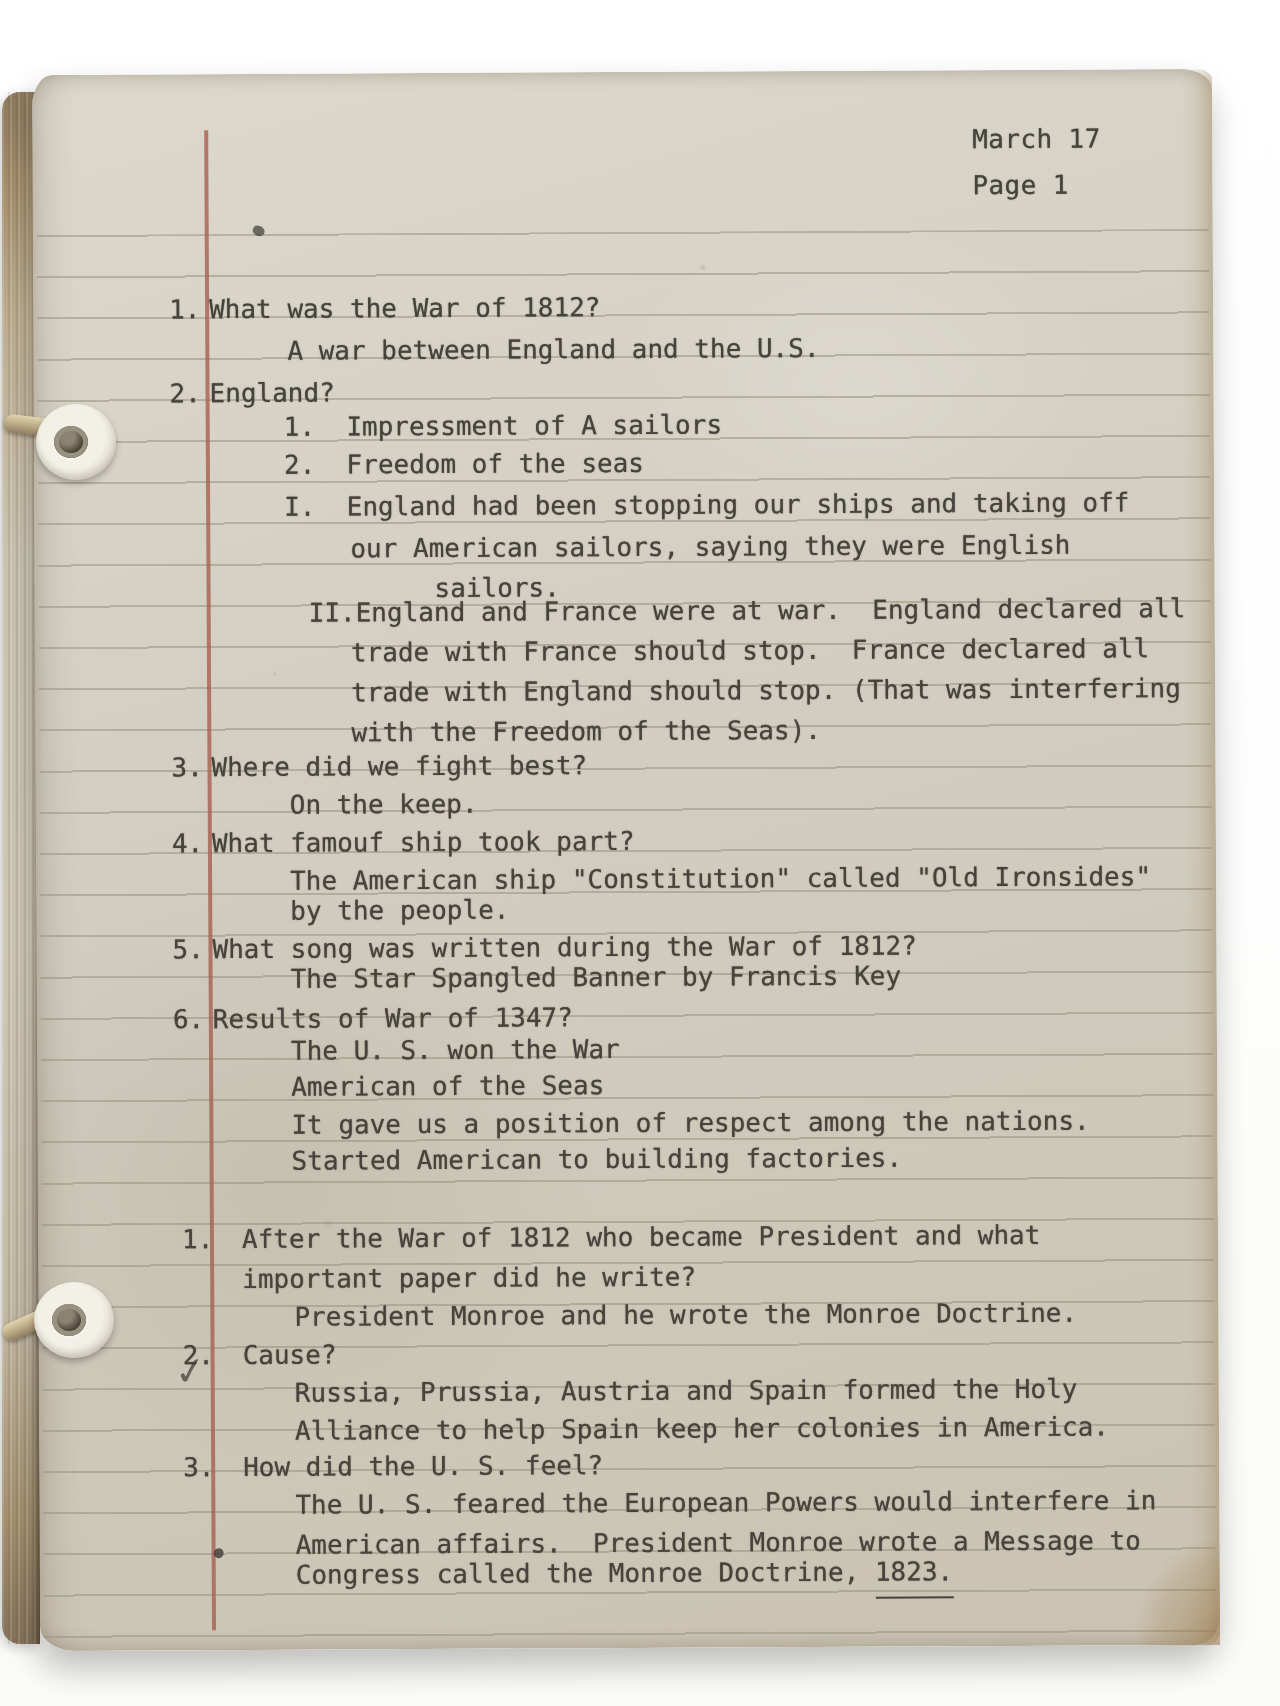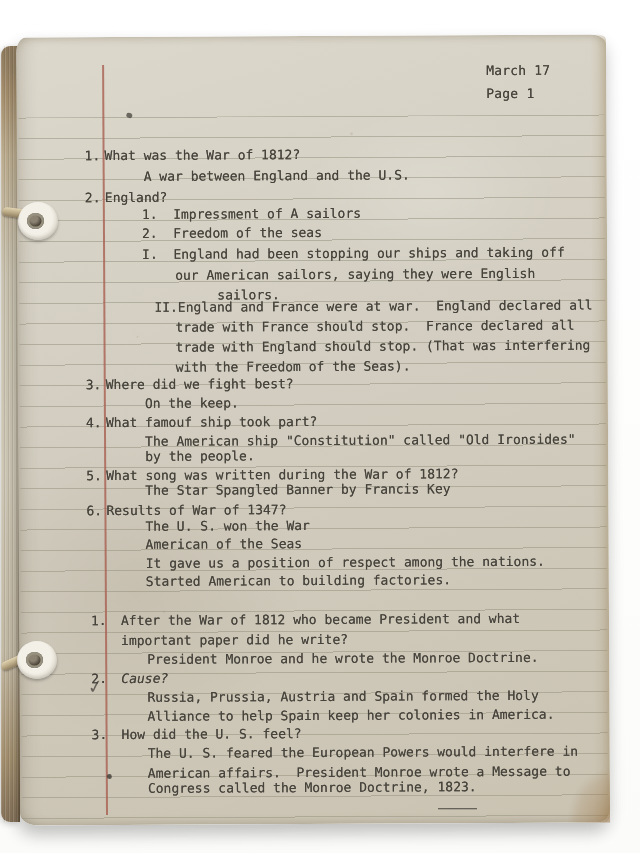--- a/index.html
+++ b/index.html
@@ -39,21 +39,21 @@
         background:radial-gradient(ellipse 55px 70px at 100% 100%,rgba(148,108,58,.50),
                    rgba(148,108,58,.16) 60%,transparent 78%);}
   #rules{position:absolute;left:2px;right:2px;top:80px;height:702px;opacity:.55;
         background:repeating-linear-gradient(to bottom,var(--rule) 0 1px,transparent 1px 20.6px);}
   #margin-line{position:absolute;left:86px;top:28px;bottom:10px;width:1.5px;
         background:var(--margin-red);opacity:.8;}
   .typed{position:absolute;white-space:pre;font-size:13px;line-height:14px;
         color:var(--ink);text-shadow:0 0 .6px rgba(62,58,50,.75);}
   .hdr{letter-spacing:.2px;}
   #title-line{border-bottom:1.4px solid var(--ink);padding-bottom:2px;}
-  .tail-underline{border-bottom:1.4px solid var(--ink);padding-bottom:14px;}
+  .tail-underline{border-bottom:1.4px solid var(--ink);padding-bottom:4px;}
   .check{position:absolute;font-family:"DejaVu Sans", sans-serif;font-size:19px;
         color:var(--pencil);transform:rotate(-8deg);opacity:.85;}
   .ink-dot{position:absolute;width:5px;height:5px;border-radius:50%;background:var(--ink);opacity:.85;}
   .ink-speck{position:absolute;width:6px;height:5px;border-radius:45% 55% 50% 50%;
         background:var(--ink);opacity:.75;transform:rotate(20deg);}
   
   .string{position:absolute;height:9px;border-radius:5px;
         background:linear-gradient(to bottom,#e2d4b2,#b9a884 55%,#8f7e62);
         box-shadow:0 1px 2px rgba(0,0,0,.35);}
   #string-top{left:2px;top:209px;width:38px;transform:rotate(7deg);}
@@ -116,21 +116,21 @@
         <div class="typed" style="left: 88px; top: 467px;">Results of War of 1347?</div>
         <div class="typed" style="left: 127px; top: 483px;">The U. S. won the War</div>
         <div class="typed" style="left: 127px; top: 501px;">American of the Seas</div>
         <div class="typed" style="left: 127px; top: 520px;">It gave us a position of respect among the nations.</div>
         <div class="typed" style="left: 127px; top: 538px;">Started American to building factories.</div>
         <div class="typed" style="left: 72px; top: 577px;">1.</div>
         <div class="typed" style="left: 102px; top: 577px;">After the War of 1812 who became President and what</div>
         <div class="typed" style="left: 102px; top: 597px;">important paper did he write?</div>
         <div class="typed" style="left: 128px; top: 616px;">President Monroe and he wrote the Monroe Doctrine.</div>
         <div class="typed" style="left: 72px; top: 635px;">2.</div>
-        <div class="typed" style="left: 102px; top: 635px; font-style: italic;">Cause?</div>
+        <div class="typed" style="left: 102px; top: 635px;">Cause?</div>
         <div class="typed" style="left: 128px; top: 654px;">Russia, Prussia, Austria and Spain formed the Holy</div>
         <div class="typed" style="left: 128px; top: 673px;">Alliance to help Spain keep her colonies in America.</div>
         <div class="typed" style="left: 72px; top: 691px;">3.</div>
         <div class="typed" style="left: 102px; top: 691px;">How did the U. S. feel?</div>
         <div class="typed" style="left: 128px; top: 710px;">The U. S. feared the European Powers would interfere in</div>
         <div class="typed" style="left: 128px; top: 730px;">American affairs.  President Monroe wrote a Message to</div>
         <div class="typed" style="left: 128px; top: 745px;">Congress called the Monroe Doctrine, <span class="tail-underline">1823.</span></div>
       </div>
   </div>
 

